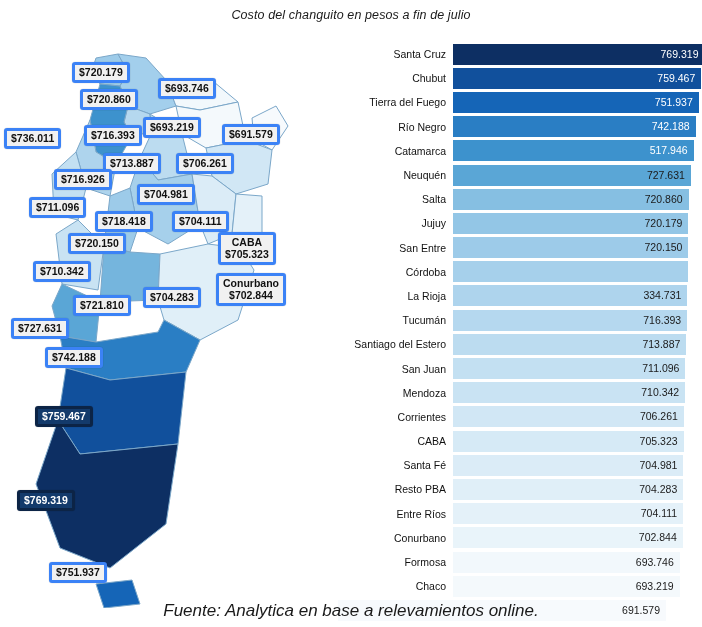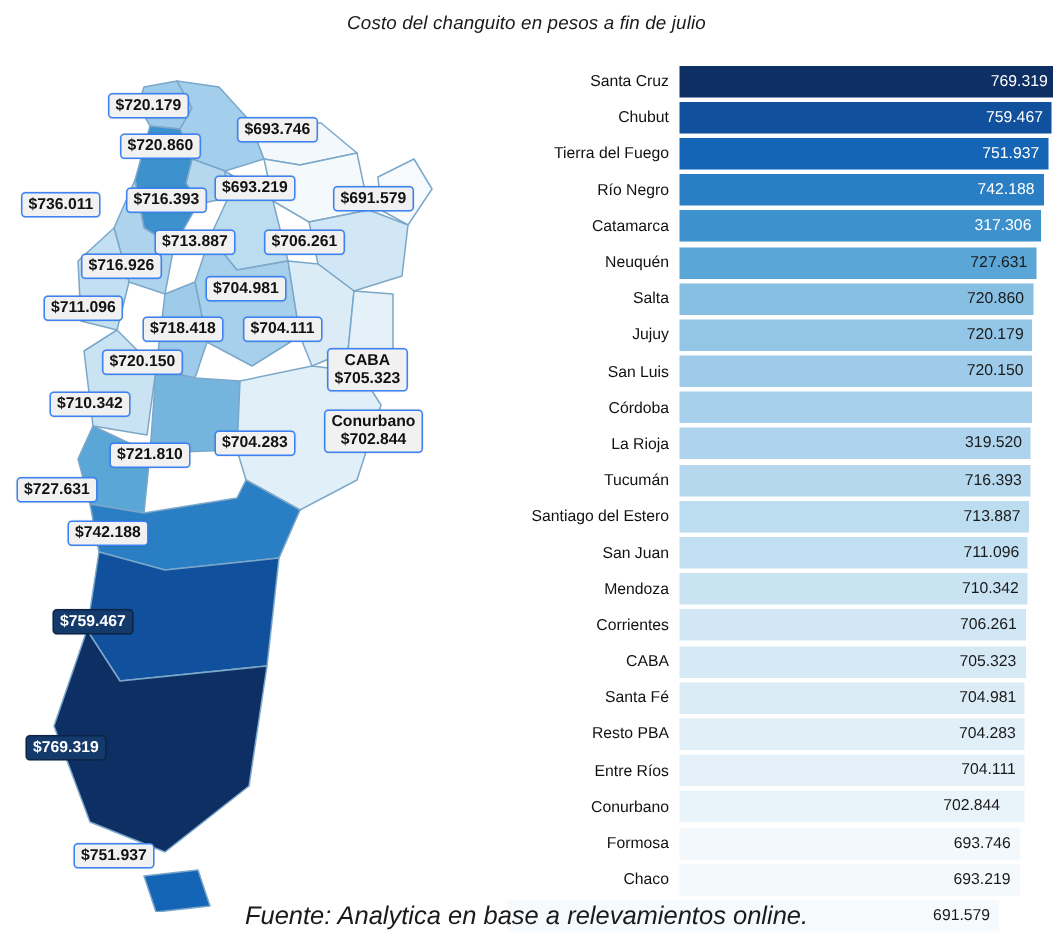--- a/index.html
+++ b/index.html
@@ -44,21 +44,21 @@
     height: 580px;
   }
   #map-svg {
     position: absolute;
     left: 0;
     top: 0;
   }
   .map-label {
     position: absolute;
     background: #f1f1f1;
-    border: 1px solid #3b82f6;
+    border: 3px solid #3b82f6;
     border-radius: 3px;
     font-size: 10.5px;
     font-weight: bold;
     color: #111;
     padding: 1px 4px 2px 4px;
     white-space: nowrap;
     line-height: 1.15;
     box-shadow: 0 0 0 0.5px rgba(0,0,0,0.08);
   }
   .map-label.dark {
@@ -169,30 +169,30 @@
       <path d="M58,392 L80,426 L178,416 L166,496 L110,540 L60,520 L36,456 Z" fill="#0d2f63"></path>
 
       <path d="M96,556 L132,552 L140,576 L104,580 Z" fill="#1565b7"></path>
     </g>
   </svg>
   <div id="map-labels">
       <div class="map-label" style="left: 72px; top: 34px;">$720.179</div>
       <div class="map-label" style="left: 158px; top: 50px;">$693.746</div>
       <div class="map-label" style="left: 80px; top: 61px;">$720.860</div>
       <div class="map-label" style="left: 143px; top: 89px;">$693.219</div>
-      <div class="map-label" style="left: 14px; top: 100px;">$736.011</div>
+      <div class="map-label" style="left: 4px; top: 100px;">$736.011</div>
       <div class="map-label" style="left: 84px; top: 97px;">$716.393</div>
       <div class="map-label" style="left: 222px; top: 96px;">$691.579</div>
       <div class="map-label" style="left: 103px; top: 125px;">$713.887</div>
       <div class="map-label" style="left: 176px; top: 125px;">$706.261</div>
       <div class="map-label" style="left: 54px; top: 141px;">$716.926</div>
       <div class="map-label" style="left: 137px; top: 156px;">$704.981</div>
       <div class="map-label" style="left: 29px; top: 169px;">$711.096</div>
       <div class="map-label" style="left: 95px; top: 183px;">$718.418</div>
-      <div class="map-label" style="left: 162px; top: 183px;">$704.111</div>
+      <div class="map-label" style="left: 172px; top: 183px;">$704.111</div>
       <div class="map-label" style="left: 68px; top: 205px;">$720.150</div>
       <div class="map-label two-line" style="left: 218px; top: 204px;">CABA<br>$705.323</div>
       <div class="map-label" style="left: 33px; top: 233px;">$710.342</div>
       <div class="map-label two-line" style="left: 216px; top: 245px;">Conurbano<br>$702.844</div>
       <div class="map-label" style="left: 73px; top: 267px;">$721.810</div>
       <div class="map-label" style="left: 143px; top: 259px;">$704.283</div>
       <div class="map-label" style="left: 11px; top: 290px;">$727.631</div>
       <div class="map-label" style="left: 45px; top: 319px;">$742.188</div>
       <div class="map-label dark" style="left: 35px; top: 378px;">$759.467</div>
       <div class="map-label dark" style="left: 17px; top: 462px;">$769.319</div>
@@ -226,21 +226,21 @@
       <div class="bar-cat">Río Negro</div>
       <div class="bar-track">
         <div class="bar-fill" style="width: 95.1523%; background: rgb(42, 126, 196);"></div>
         <div class="bar-val" style="color: rgb(255, 255, 255); left: calc(95.1523% - 54px); width: 48px; text-align: right;">742.188</div>
       </div>
     </div>
     <div class="bar-row">
       <div class="bar-cat">Catamarca</div>
       <div class="bar-track">
         <div class="bar-fill" style="width: 94.3604%; background: rgb(61, 146, 205);"></div>
-        <div class="bar-val" style="color: rgb(255, 255, 255); left: calc(94.3604% - 54px); width: 48px; text-align: right;">317.306</div>
+        <div class="bar-val" style="color: rgb(255, 255, 255); left: calc(94.3604% - 54px); width: 48px; text-align: right;">517.946</div>
       </div>
     </div>
     <div class="bar-row">
       <div class="bar-cat">Neuquén</div>
       <div class="bar-track">
         <div class="bar-fill" style="width: 93.286%; background: rgb(90, 166, 214);"></div>
         <div class="bar-val" style="color: rgb(26, 26, 26); left: calc(93.286% - 54px); width: 48px; text-align: right;">727.631</div>
       </div>
     </div>
     <div class="bar-row">
@@ -251,38 +251,38 @@
       </div>
     </div>
     <div class="bar-row">
       <div class="bar-cat">Jujuy</div>
       <div class="bar-track">
         <div class="bar-fill" style="width: 92.3306%; background: rgb(147, 198, 230);"></div>
         <div class="bar-val" style="color: rgb(26, 26, 26); left: calc(92.3306% - 54px); width: 48px; text-align: right;">720.179</div>
       </div>
     </div>
     <div class="bar-row">
-      <div class="bar-cat">San Luis</div>
+      <div class="bar-cat">San Entre</div>
       <div class="bar-track">
         <div class="bar-fill" style="width: 92.3269%; background: rgb(157, 203, 233);"></div>
         <div class="bar-val" style="color: rgb(26, 26, 26); left: calc(92.3269% - 54px); width: 48px; text-align: right;">720.150</div>
       </div>
     </div>
     <div class="bar-row">
       <div class="bar-cat">Córdoba</div>
       <div class="bar-track">
         <div class="bar-fill" style="width: 92.1049%; background: rgb(166, 208, 235);"></div>
         <div class="bar-val" style="color: rgb(26, 26, 26); left: calc(92.1049% - 54px); width: 48px; text-align: right; margin-top: 44px;">718.418</div>
       </div>
     </div>
     <div class="bar-row">
       <div class="bar-cat">La Rioja</div>
       <div class="bar-track">
         <div class="bar-fill" style="width: 91.9136%; background: rgb(174, 212, 237);"></div>
-        <div class="bar-val" style="color: rgb(26, 26, 26); left: calc(91.9136% - 54px); width: 48px; text-align: right;">319.520</div>
+        <div class="bar-val" style="color: rgb(26, 26, 26); left: calc(91.9136% - 54px); width: 48px; text-align: right;">334.731</div>
       </div>
     </div>
     <div class="bar-row">
       <div class="bar-cat">Tucumán</div>
       <div class="bar-track">
         <div class="bar-fill" style="width: 91.8453%; background: rgb(181, 216, 239);"></div>
         <div class="bar-val" style="color: rgb(26, 26, 26); left: calc(91.8453% - 54px); width: 48px; text-align: right;">716.393</div>
       </div>
     </div>
     <div class="bar-row">
@@ -338,21 +338,21 @@
       <div class="bar-cat">Entre Ríos</div>
       <div class="bar-track">
         <div class="bar-fill" style="width: 90.2706%; background: rgb(228, 241, 249);"></div>
         <div class="bar-val" style="color: rgb(26, 26, 26); left: calc(90.2706% - 54px); width: 48px; text-align: right;">704.111</div>
       </div>
     </div>
     <div class="bar-row">
       <div class="bar-cat">Conurbano</div>
       <div class="bar-track">
         <div class="bar-fill" style="width: 90.1082%; background: rgb(233, 244, 250);"></div>
-        <div class="bar-val" style="color: rgb(26, 26, 26); left: calc(90.1082% - 54px); width: 48px; text-align: left;">702.844</div>
+        <div class="bar-val" style="color: rgb(26, 26, 26); left: calc(90.1082% - 54px); width: 48px; text-align: right;">702.844</div>
       </div>
     </div>
     <div class="bar-row">
       <div class="bar-cat">Formosa</div>
       <div class="bar-track">
         <div class="bar-fill" style="width: 88.9418%; background: rgb(242, 248, 252);"></div>
         <div class="bar-val" style="color: rgb(26, 26, 26); left: calc(88.9418% - 54px); width: 48px; text-align: right;">693.746</div>
       </div>
     </div>
     <div class="bar-row">

